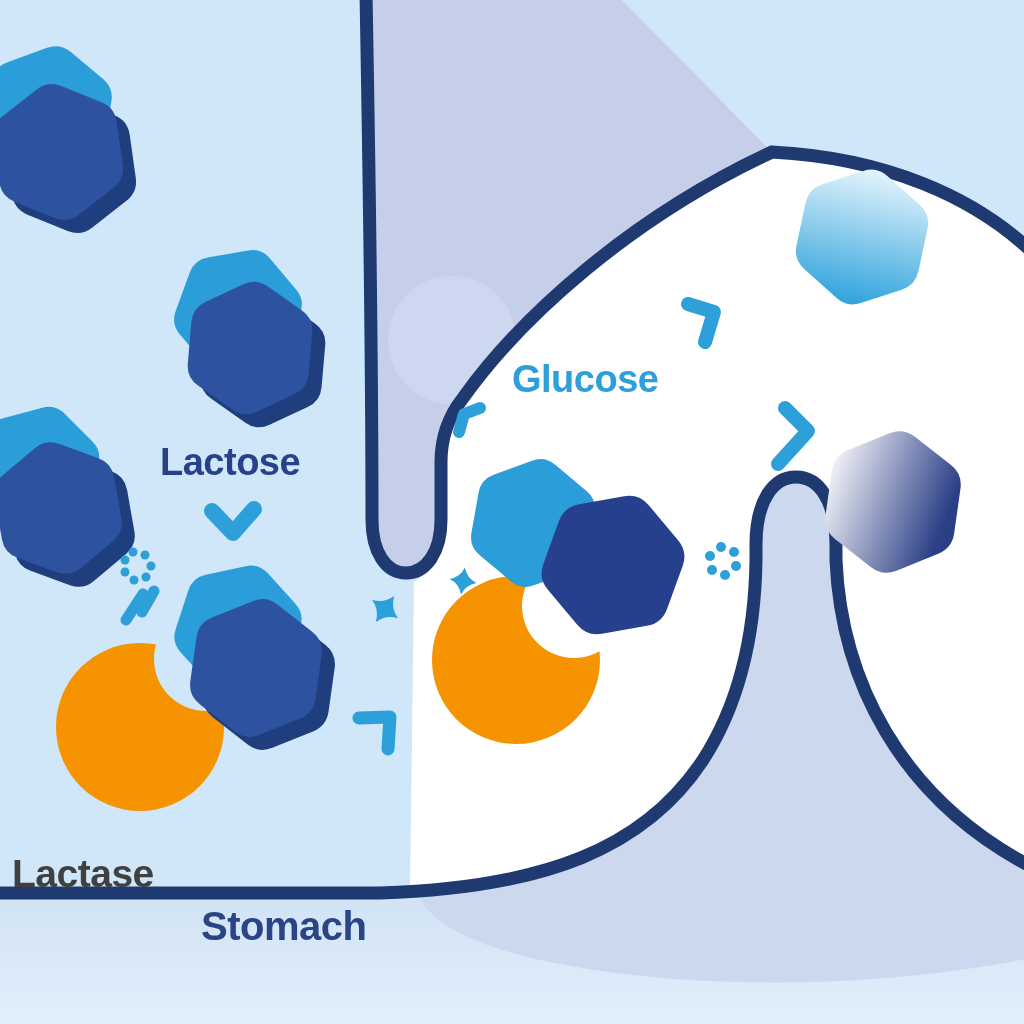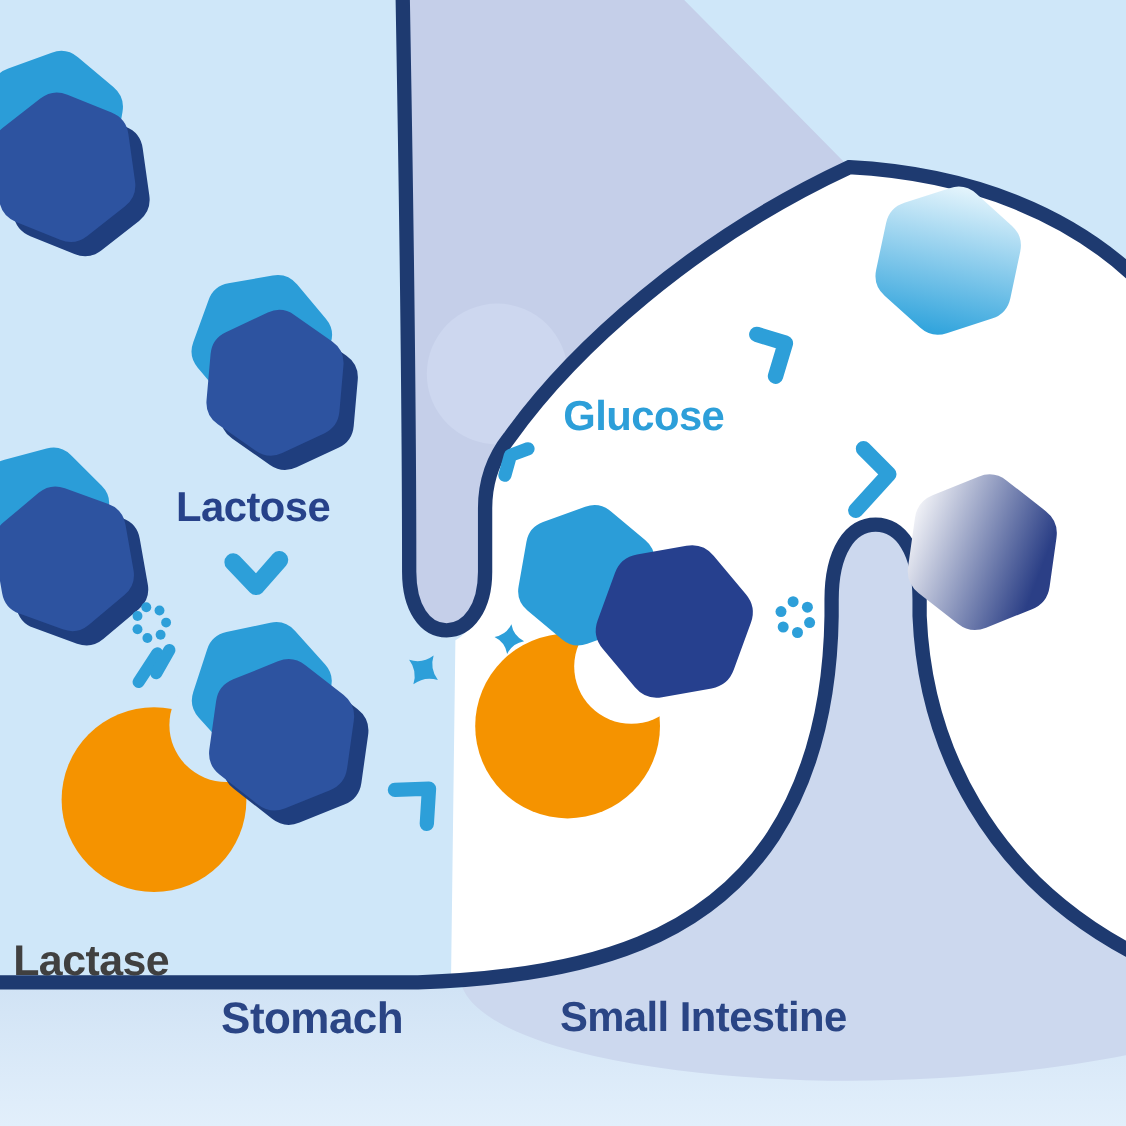--- a/index.html
+++ b/index.html
@@ -148,14 +148,13 @@
         <circle cx="710" cy="556" r="5"></circle>
       <circle cx="721" cy="547" r="5"></circle>
         <circle cx="734" cy="552" r="5"></circle>
     </g>
   </svg>
 
   <div class="label label-lactose">Lactose</div>
   <div class="label label-lactase">Lactase</div>
   <div class="label label-glucose">Glucose</div>
   <div class="label label-stomach">Stomach</div>
-  <div class="label label-small-intestine">Small Intestine</div>
 </div>
 
 </body></html>

